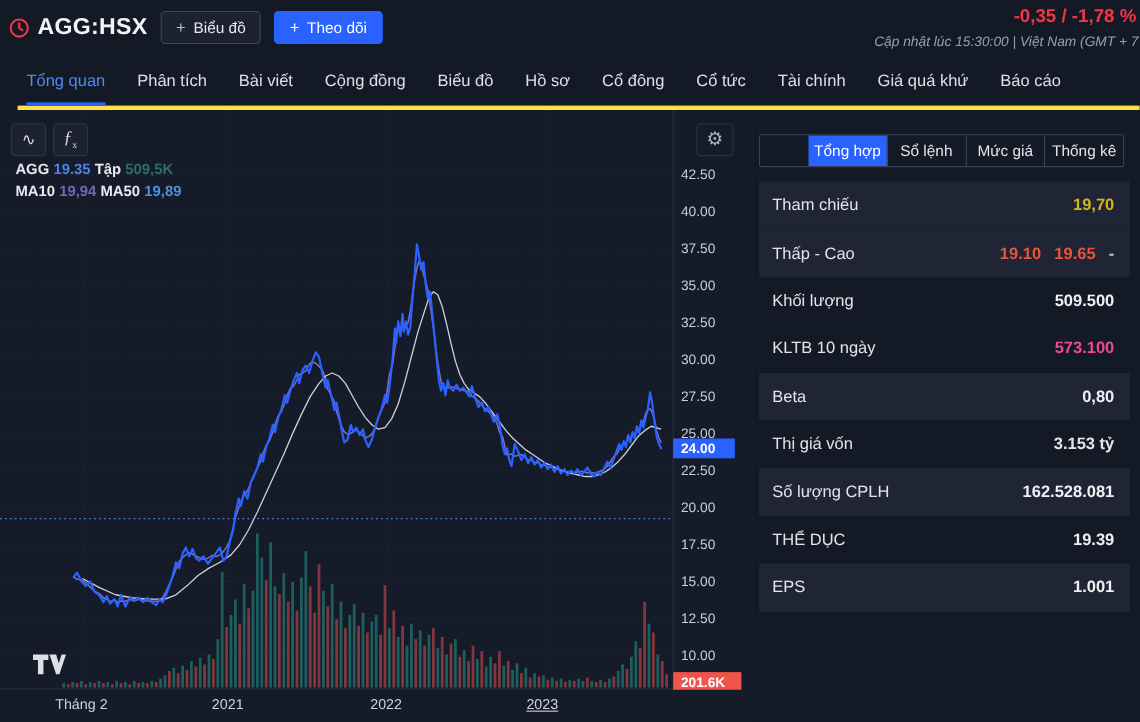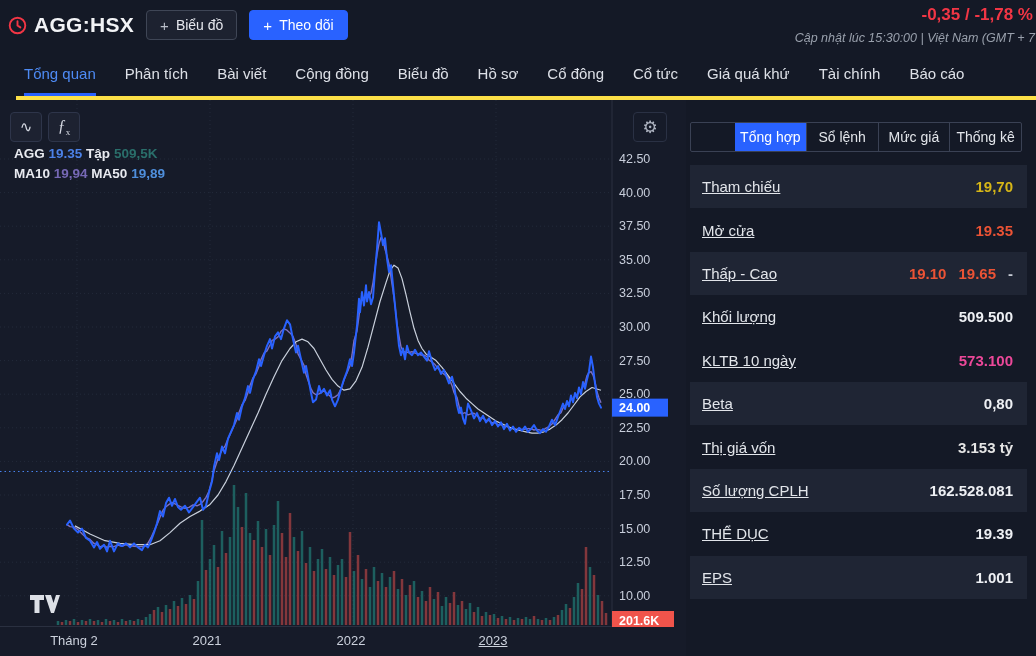--- a/index.html
+++ b/index.html
@@ -43,21 +43,21 @@
   .tv-logo { position:absolute; left:28px; top:491px; opacity:.95; }
   
   .right-panel { position:absolute; top:100px; left:686px; width:350px; height:556px; background:#141926; }
   .seg-tabs { position:absolute; top:22px; left:4px; right:14px; height:30px; display:flex; border:1px solid #3a4154; border-radius:2px; overflow:hidden;padding-left:44px; }
   .seg-tab { flex:1; display:flex; align-items:center; justify-content:center; font-size:14px; color:#e2e5ea; border-right:1px solid #3a4154; cursor:pointer; white-space:nowrap; }
   .seg-tab:last-child { border-right:none; }
   .seg-tab.active { background:#2962ff; color:#fff; }
   .summary-rows { position:absolute; top:65px; left:4px; right:9px; }
   .srow { height:43.4px; display:flex; align-items:center; justify-content:space-between; padding:0 14px 0 12px; }
   .srow.light { background:#1f2534; }
-  .srow-label { font-size:15px; color:#e2e5ea;text-decoration:underline; }
+  .srow-label { font-size:15px; color:#e2e5ea; }
   .srow-value { font-size:15px; font-weight:700; color:#eef0f4; display:flex; align-items:center; gap:12px; }
   .srow-suffix { color:#c6cbd4; font-weight:700; }
 </style>
 </head>
 <body>
 
 <div class="header">
   <div class="header-left">
     <div class="symbol-title">
       <svg class="clock-ic" viewBox="0 0 20 20">
@@ -81,22 +81,22 @@
 
 <div class="nav" id="nav-tabs">
     <div class="nav-tab active">Tổng quan</div>
     <div class="nav-tab">Phân tích</div>
     <div class="nav-tab">Bài viết</div>
     <div class="nav-tab">Cộng đồng</div>
     <div class="nav-tab">Biểu đồ</div>
     <div class="nav-tab">Hồ sơ</div>
     <div class="nav-tab">Cổ đông</div>
     <div class="nav-tab">Cổ tức</div>
+    <div class="nav-tab">Tài chính</div>
     <div class="nav-tab">Giá quá khứ</div>
-    <div class="nav-tab">Tài chính</div>
     <div class="nav-tab">Báo cáo</div>
   </div>
 
 <div class="chart-panel" id="chart-panel">
   <svg id="chart-svg" width="686" height="527">
       <line x1="0" x2="612" y1="59" y2="59" stroke="#232a3a" stroke-dasharray="1 3"></line>
       <line x1="0" x2="612" y1="92.6" y2="92.6" stroke="#232a3a" stroke-dasharray="1 3"></line>
       <line x1="0" x2="612" y1="126.2" y2="126.2" stroke="#232a3a" stroke-dasharray="1 3"></line>
       <line x1="0" x2="612" y1="159.8" y2="159.8" stroke="#232a3a" stroke-dasharray="1 3"></line>
       <line x1="0" x2="612" y1="193.4" y2="193.4" stroke="#232a3a" stroke-dasharray="1 3"></line>
@@ -320,24 +320,20 @@
       <div class="seg-tab active">Tổng hợp</div>
       <div class="seg-tab">Sổ lệnh</div>
       <div class="seg-tab">Mức giá</div>
       <div class="seg-tab">Thống kê</div>
     </div>
   <div class="summary-rows" id="summary-rows">
       <div class="srow light">
         <span class="srow-label">Tham chiếu</span>
         <span class="srow-value" style="color: rgb(214, 182, 23);">19,70</span>
       </div>
-      <div class="srow">
-        <span class="srow-label">Mở cửa</span>
-        <span class="srow-value" style="color: rgb(235, 83, 53);">19.35</span>
-      </div>
       <div class="srow light">
         <span class="srow-label">Thấp - Cao</span>
         <span class="srow-value">
           <span style="color: rgb(235, 83, 53);">19.10</span>
           <span style="color: rgb(235, 83, 53);">19.65</span>
           <span class="srow-suffix">-</span>
         </span>
       </div>
       <div class="srow">
         <span class="srow-label">Khối lượng</span>

